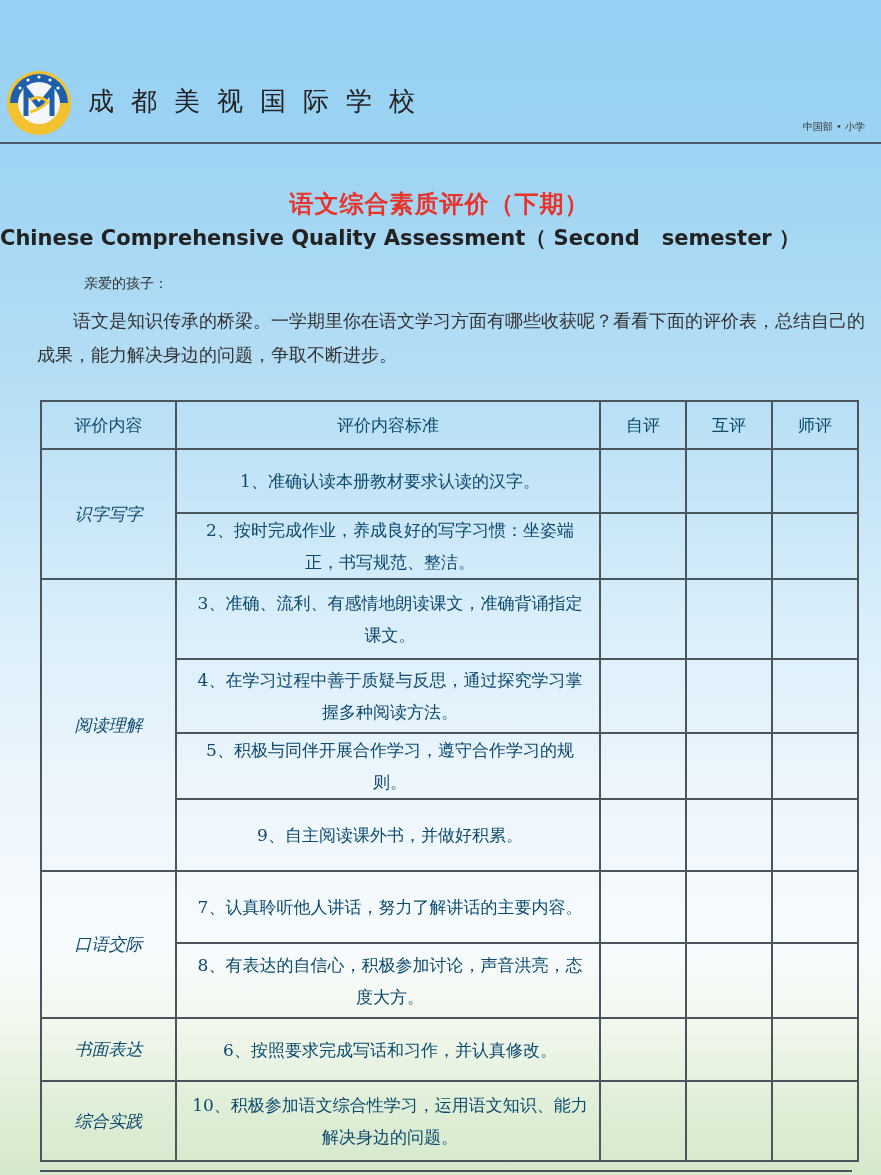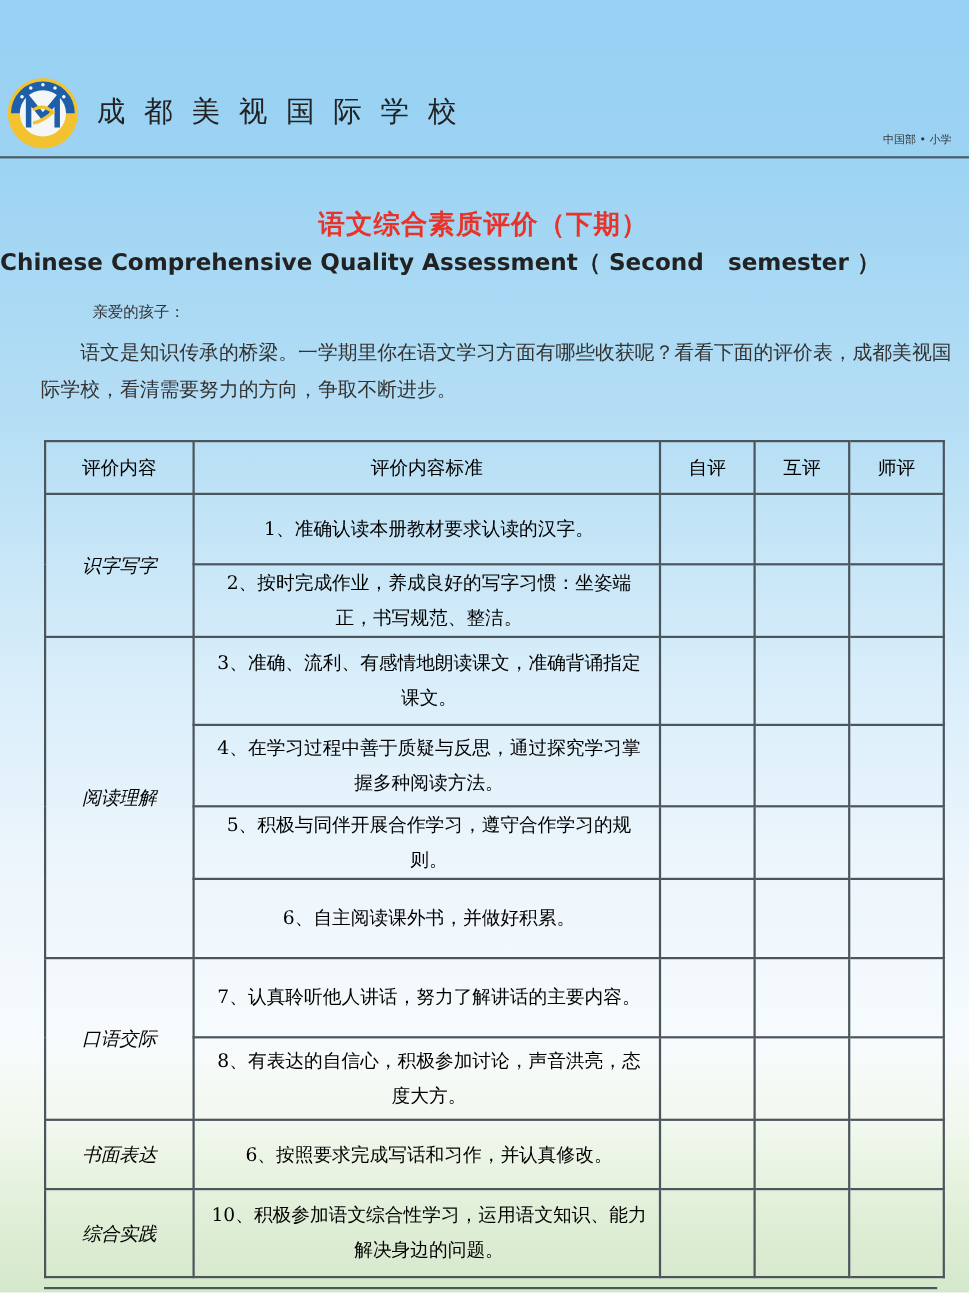--- a/index.html
+++ b/index.html
@@ -35,21 +35,21 @@
     font-size:21px; font-weight:bold; color:#222;
     font-family:"DejaVu Sans", sans-serif; white-space:pre;
   }
   .salutation { position:absolute; left:37px; top:275px; font-size:14px; color:#333;margin-left:47px; }
   .intro {
     position:absolute; left:37px; top:304px; width:830px; font-size:18px;
     line-height:34px; text-indent:2em; color:#333;
   }
   table.assess {
     position:absolute; left:40px; top:400px; border-collapse:collapse;
-    font-size:17px; color:#000000;
+    font-size:17px; color:#0c4a6e;
   }
   table.assess td, table.assess th {
     border:2px solid #4b555c; padding:0; font-weight:normal;
   }
   th { height:46px; text-align:center; }
   td.cat { text-align:center; width:133px;font-style:italic; }
   td.crit { width:398px; padding:0 10px 0 14px !important; line-height:32px; text-align:center;border-radius:21px; }
   td.score { width:84px; }
   .c0 { width:133px; } .c1 { width:420px; } .c2 { width:84px; } .c3 { width:83px; } .c4 { width:81px; }
   .bottom-stub { position:absolute; left:40px; top:1170px; width:812px; height:5px; border-top:2px solid #4b555c; }
@@ -72,21 +72,21 @@
   </svg>
   <div class="school-cn">成都美视国际学校</div>
   <div class="dept">中国部 • 小学</div>
   <div class="header-rule"></div>
 </div>
 
 <div class="title-cn">语文综合素质评价（下期）</div>
 <div class="title-en">Chinese Comprehensive Quality Assessment（ Second   semester ）</div>
 
 <div class="salutation">亲爱的孩子：</div>
-<div class="intro">语文是知识传承的桥梁。一学期里你在语文学习方面有哪些收获呢？看看下面的评价表，成都美视国际学校，看清需要努力的方向，争取不断进步。</div>
+<div class="intro">语文是知识传承的桥梁。一学期里你在语文学习方面有哪些收获呢？看看下面的评价表，总结自己的成果，能力解决身边的问题，争取不断进步。</div>
 
 <table class="assess">
   <colgroup>
       <col class="c0">
       <col class="c1">
       <col class="c2">
       <col class="c3">
       <col class="c4">
     </colgroup>
   <tbody>
@@ -125,21 +125,21 @@
     <td class="score"></td>
     <td class="score"></td>
   </tr>
   <tr style="height:66px">
     <td class="crit">5、积极与同伴开展合作学习，遵守合作学习的规则。</td>
     <td class="score"></td>
     <td class="score"></td>
     <td class="score"></td>
   </tr>
   <tr style="height:72px">
-    <td class="crit">6、自主阅读课外书，并做好积累。</td>
+    <td class="crit">9、自主阅读课外书，并做好积累。</td>
     <td class="score"></td>
     <td class="score"></td>
     <td class="score"></td>
   </tr>
 
   <tr style="height:72px">
     <td class="cat" rowspan="2">口语交际</td>
     <td class="crit">7、认真聆听他人讲话，努力了解讲话的主要内容。</td>
     <td class="score"></td>
     <td class="score"></td>

